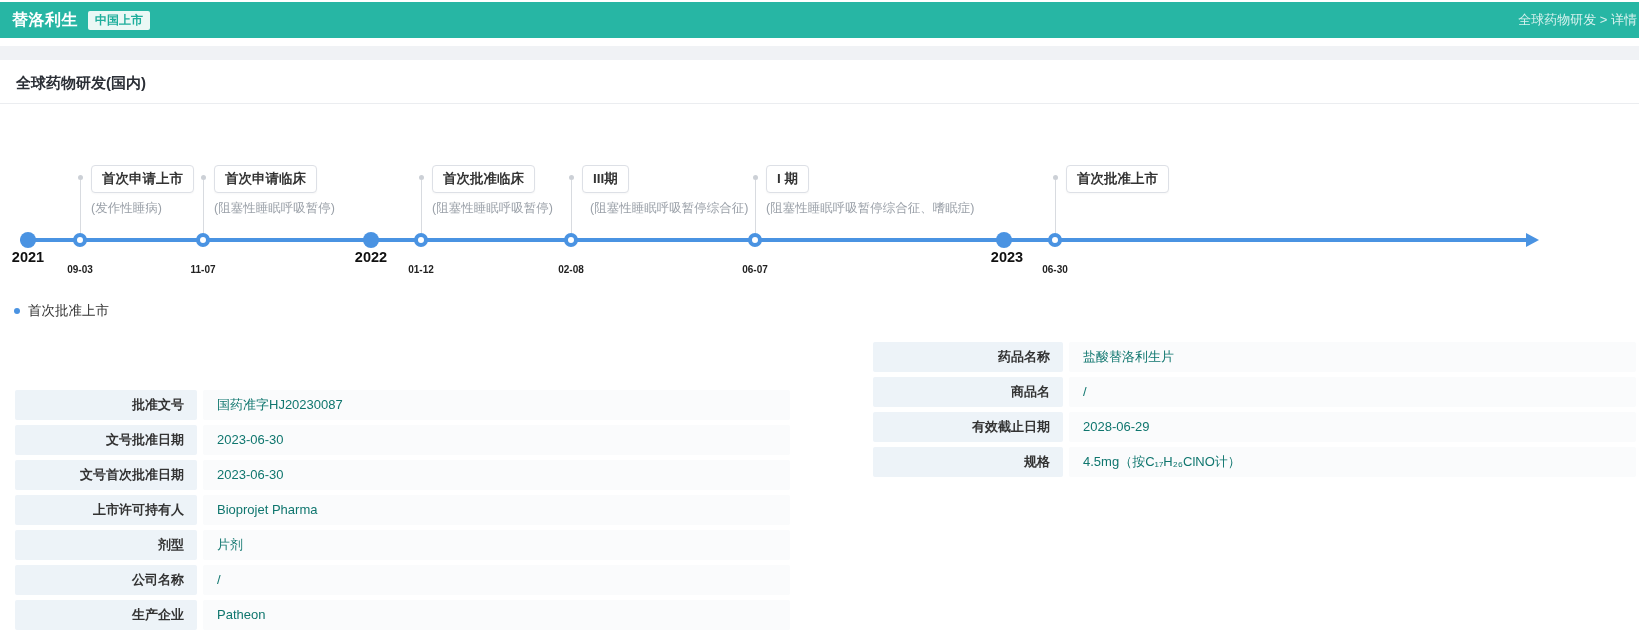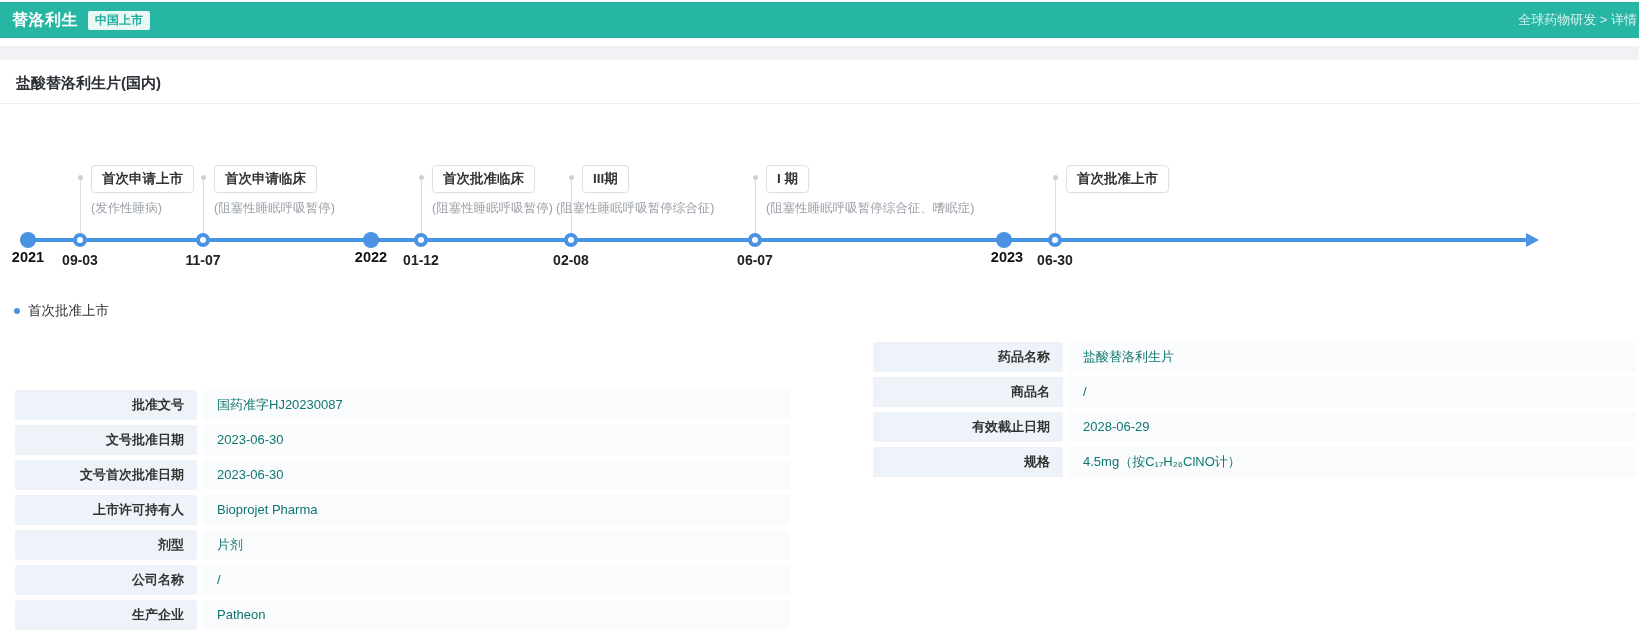--- a/index.html
+++ b/index.html
@@ -36,22 +36,22 @@
   .tl-node-open { position:absolute; top:129px; width:14px; height:14px;
     border-radius:50%; background:#fff; border:4px solid #4a93e2; }
   .tl-stem { position:absolute; top:76px; width:1px; height:54px; background:#d8dbe0; }
   .tl-stem-dot { position:absolute; top:71px; width:5px; height:5px; border-radius:50%;
     background:#ccd0d6; }
   .tl-box { position:absolute; top:61px; height:28px; line-height:26px;
     border:1px solid #dde0e6; border-radius:4px; background:#fff; padding:0 10px;
     font-size:13.5px; font-weight:bold; color:#333; white-space:nowrap;
     box-shadow:0 1px 2px rgba(0,0,0,.03); }
   .tl-sub { position:absolute; top:96px; font-size:12.5px; color:#9aa0a8; white-space:nowrap; }
-  .tl-date { position:absolute; top:148px; width:64px; text-align:center;
-    font-size:14px; font-weight:bold; color:#222; }
+  .tl-date { position:absolute; top:160px; width:64px; text-align:center;
+    font-size:10px; font-weight:bold; color:#222; }
   .tl-year { position:absolute; top:145px; width:64px; text-align:center;
     font-size:14.5px; font-weight:bold; color:#111; }
 
   
   .bullet-row { display:flex; align-items:center; margin:18px 0 22px 14px; }
   .bullet-dot { width:6px; height:6px; border-radius:50%; background:#4a93e2; margin-right:8px; }
   .bullet-label { font-size:13.5px; color:#333; }
 
   .tables { display:flex; padding:0 3px 0 15px; }
   .tbl-left { width:775px;margin-top:48px; }
@@ -73,21 +73,21 @@
   <span class="market-badge">中国上市</span>
   <span class="breadcrumb">全球药物研发 &gt; 详情</span>
 </div>
 
 <div class="page-gap"></div>
 <div class="page-band"></div>
 
 <div class="card">
 
   <div class="card-head">
-    <div class="section-title">盐酸替洛利生片(国内)</div>
+    <div class="section-title">全球药物研发(国内)</div>
   </div>
   <div class="divider"></div>
 
   <div class="timeline">
     <div class="tl-line"></div>
     <div class="tl-arrow"></div>
 
     <div class="tl-node-solid" style="left:20px"></div>
     <div class="tl-year" style="left:-4px">2021</div>
     <div class="tl-node-solid" style="left:363px"></div>
@@ -112,21 +112,21 @@
     <div class="tl-stem" style="left:421px"></div>
     <div class="tl-stem-dot" style="left:419px"></div>
     <div class="tl-box" style="left:432px">首次批准临床</div>
     <div class="tl-sub" style="left:432px">(阻塞性睡眠呼吸暂停)</div>
     <div class="tl-node-open" style="left:414px"></div>
     <div class="tl-date" style="left:389px">01-12</div>
 
     <div class="tl-stem" style="left:571px"></div>
     <div class="tl-stem-dot" style="left:569px"></div>
     <div class="tl-box" style="left:582px">III期</div>
-    <div class="tl-sub" style="left:556px">(阻塞性睡眠呼吸暂停综合征)</div>
+    <div class="tl-sub" style="left:590px">(阻塞性睡眠呼吸暂停综合征)</div>
     <div class="tl-node-open" style="left:564px"></div>
     <div class="tl-date" style="left:539px">02-08</div>
 
     <div class="tl-stem" style="left:755px"></div>
     <div class="tl-stem-dot" style="left:753px"></div>
     <div class="tl-box" style="left:766px">I 期</div>
     <div class="tl-sub" style="left:766px">(阻塞性睡眠呼吸暂停综合征、嗜眠症)</div>
     <div class="tl-node-open" style="left:748px"></div>
     <div class="tl-date" style="left:723px">06-07</div>
 

